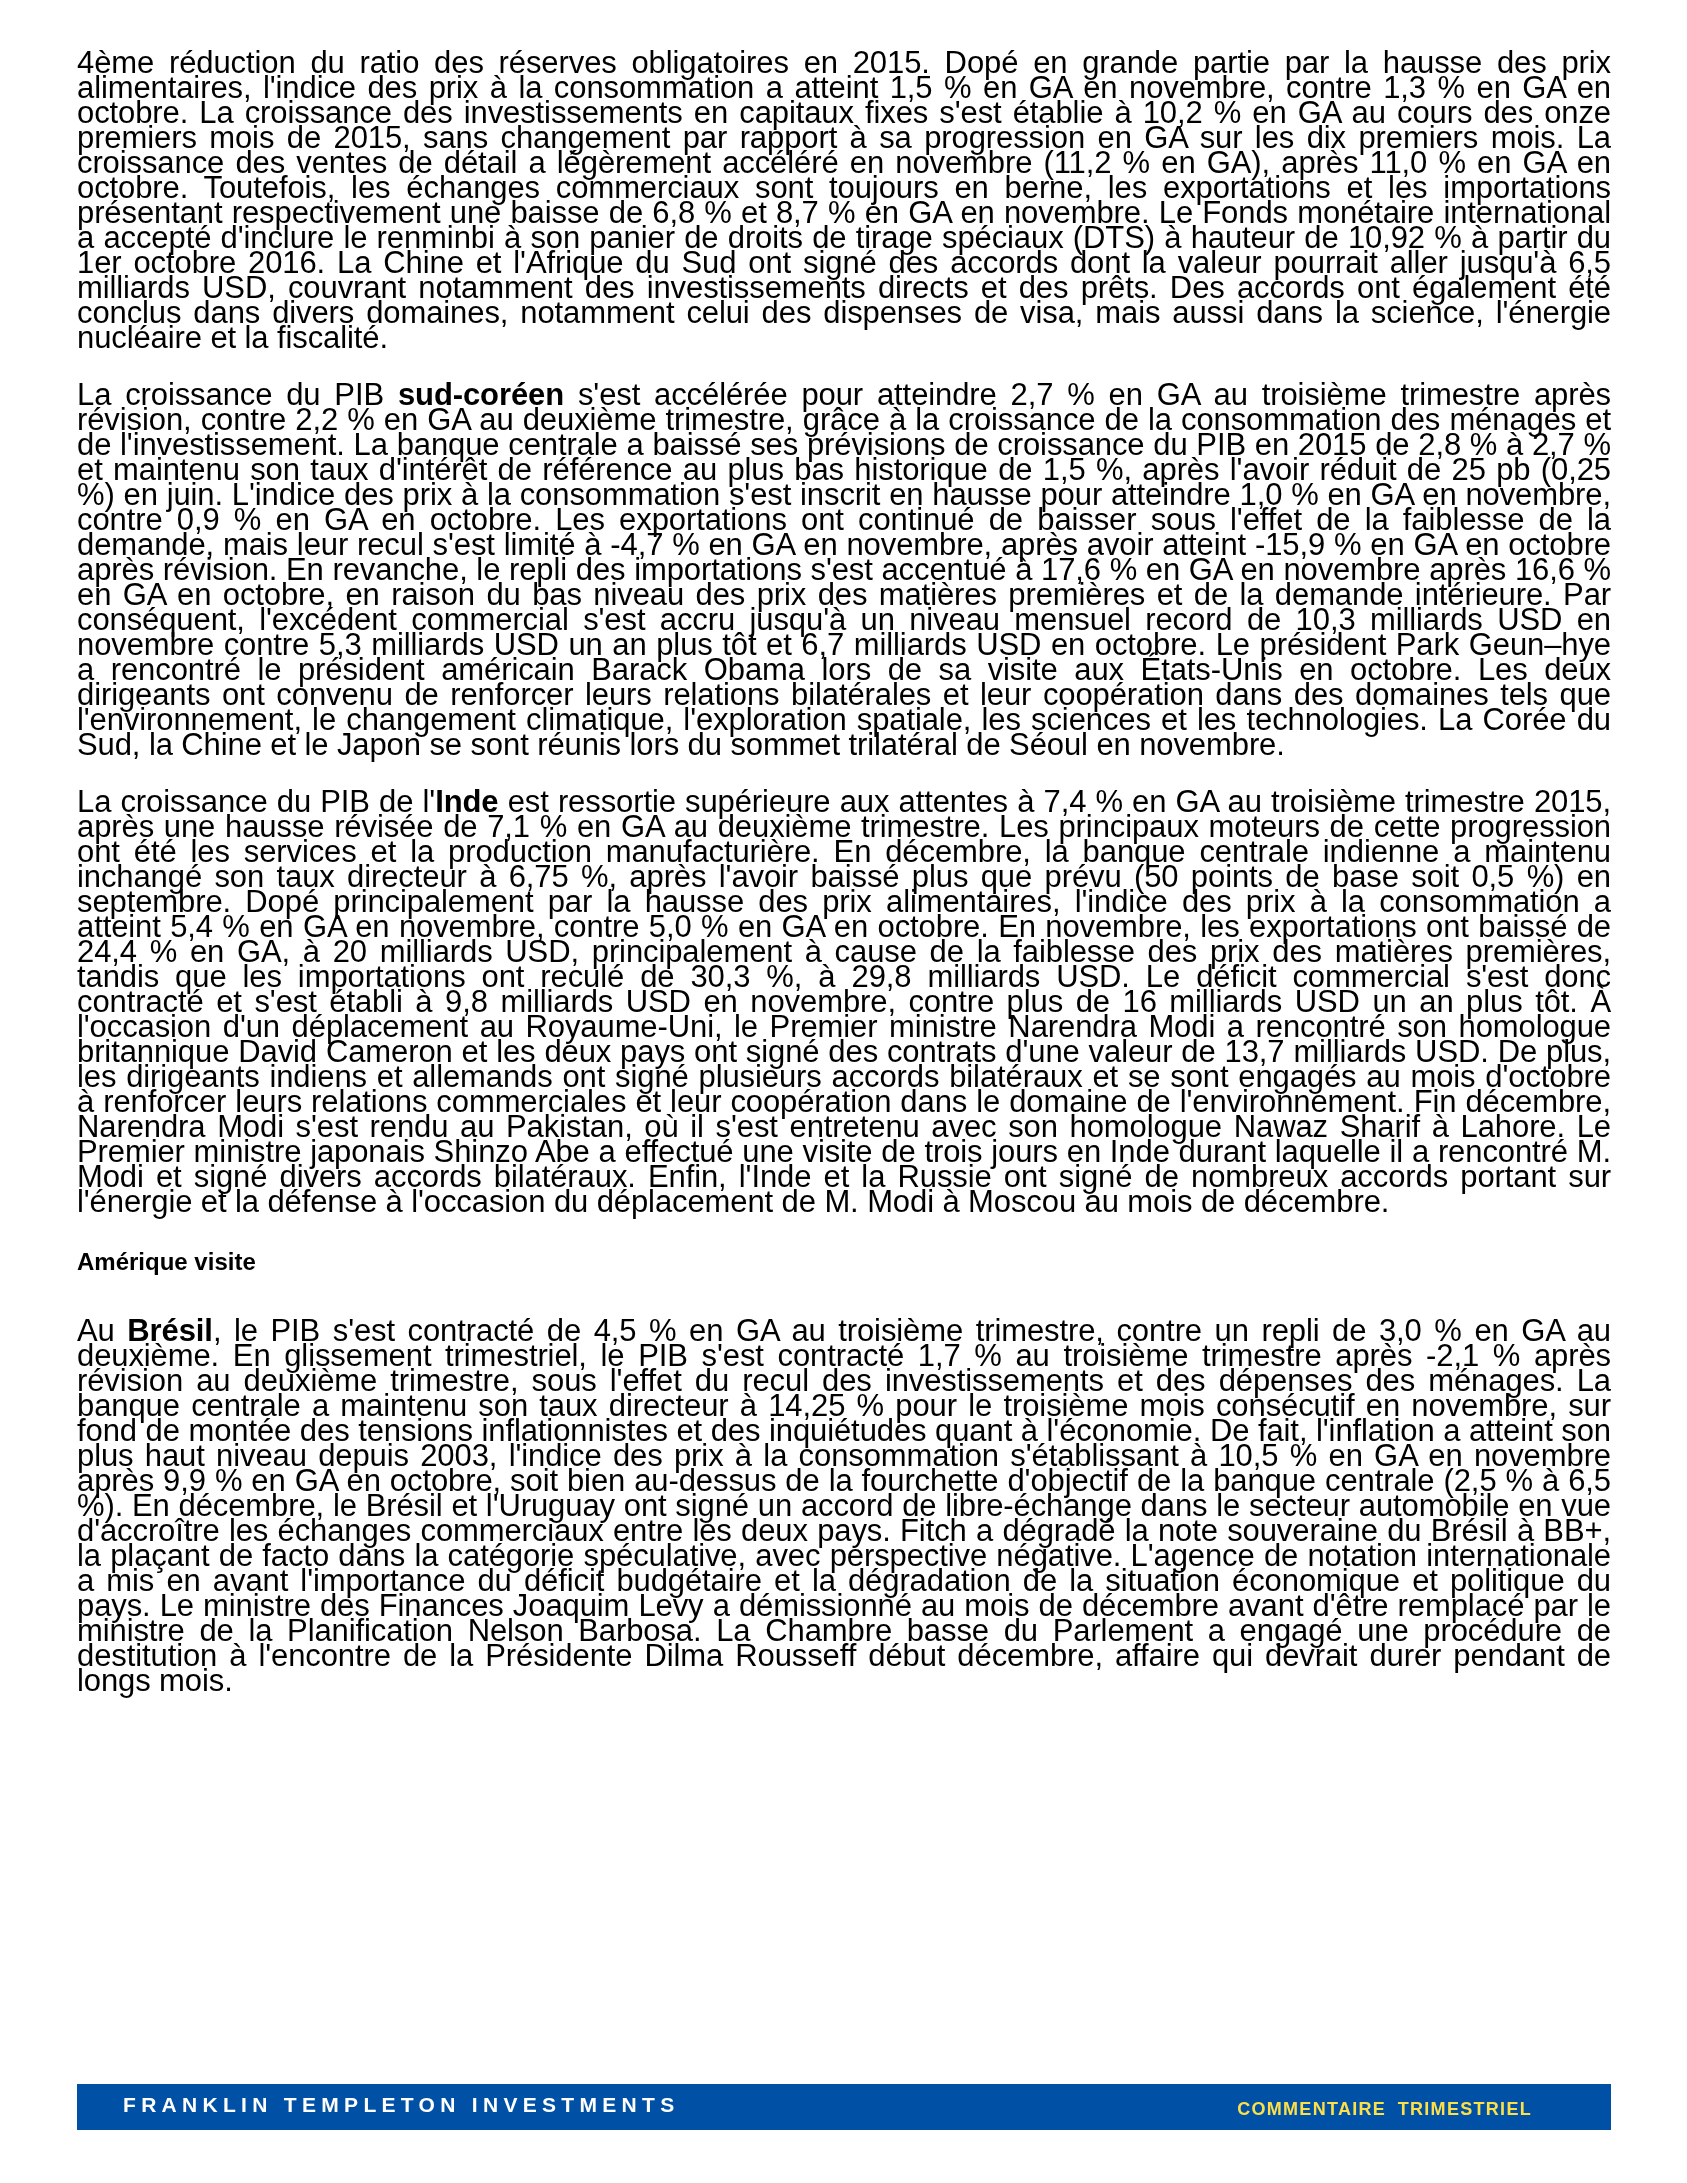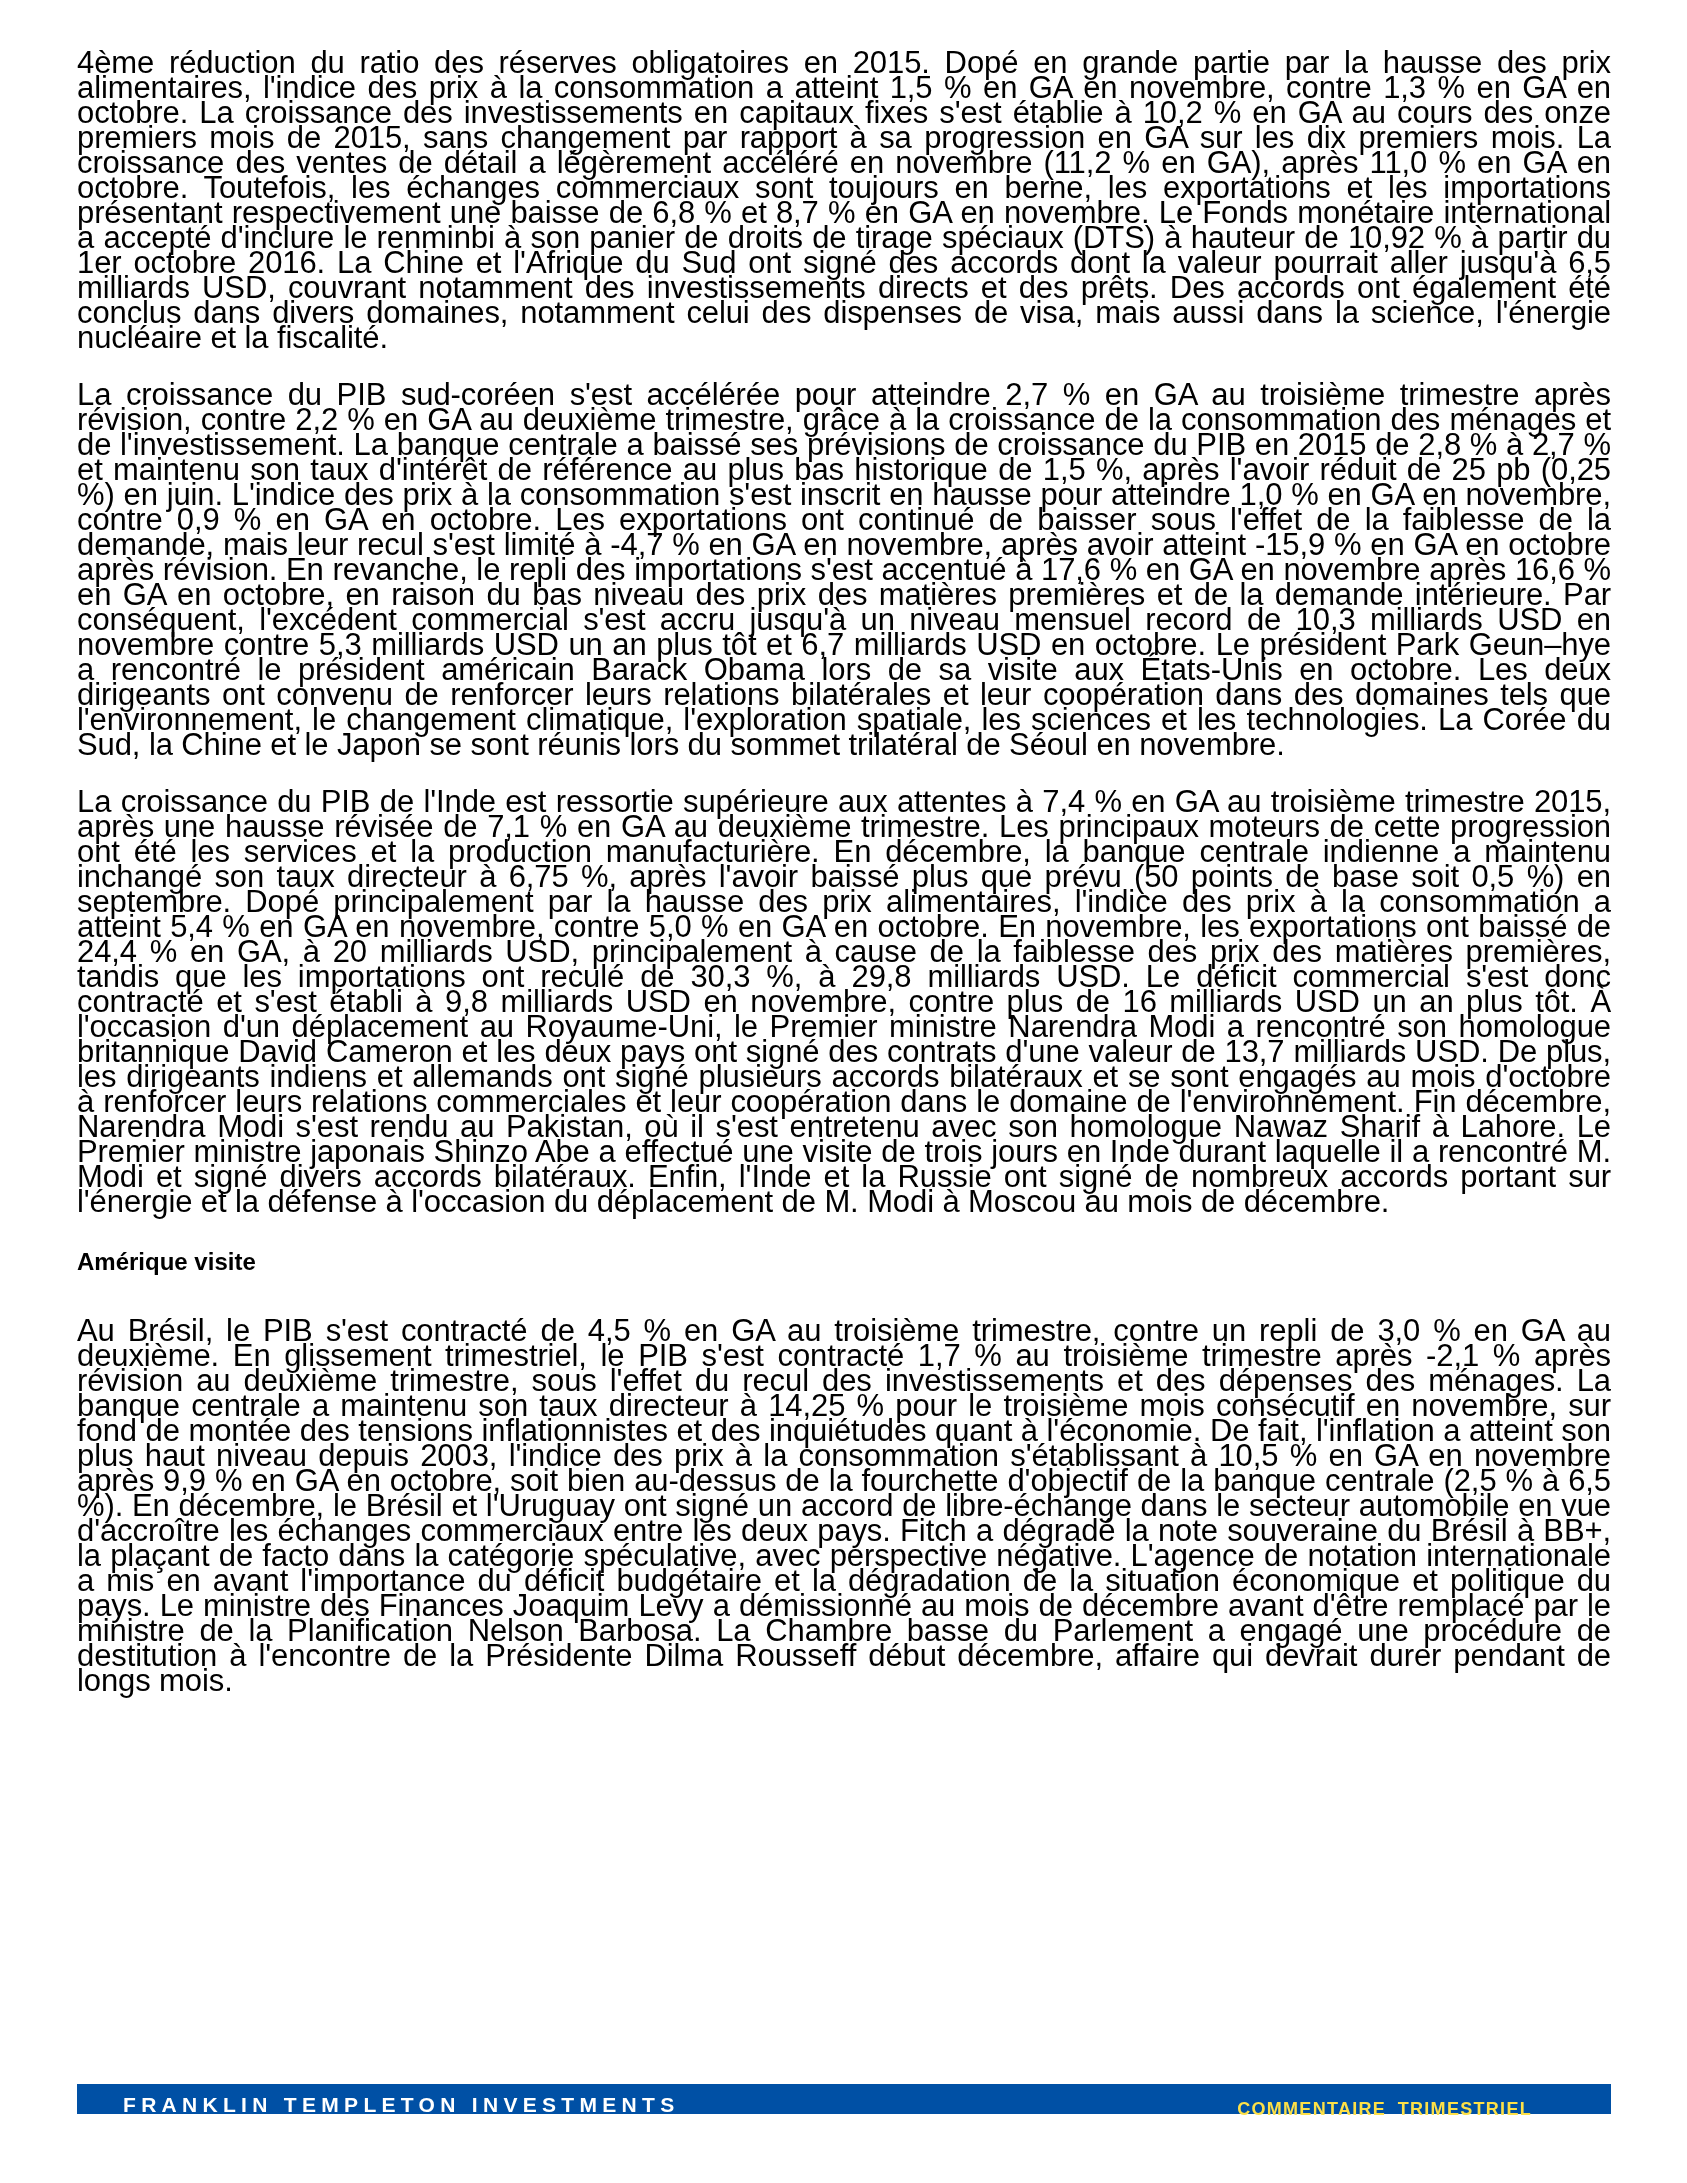--- a/index.html
+++ b/index.html
@@ -20,33 +20,33 @@
       top: 38px;
       width: 1534px;
     }
     .para {
       font-size: 31px;
       line-height: 25px;
       text-align: justify;
       margin: 12px 0 32px 0;
       letter-spacing: -0.1px;
     }
-    .para b { font-weight: normal; }
+    .para b { font-weight: bold; }
     .section-heading {
       font-size: 24px;
       font-weight: bold;
       line-height: 32px;
       margin: 5.3px 0 40px 0;
     }
     .footer {
       position: absolute;
       left: 77px;
       top: 2084px;
       width: 1534px;
-      height: 30px;
+      height: 46px;
       background: #0050a5;
     }
     .footer-left {
       position: absolute;
       left: 46px;
       top: 9.3px;
       color: #ffffff;
       font-size: 21px;
       font-weight: bold;
       letter-spacing: 5.3px;

